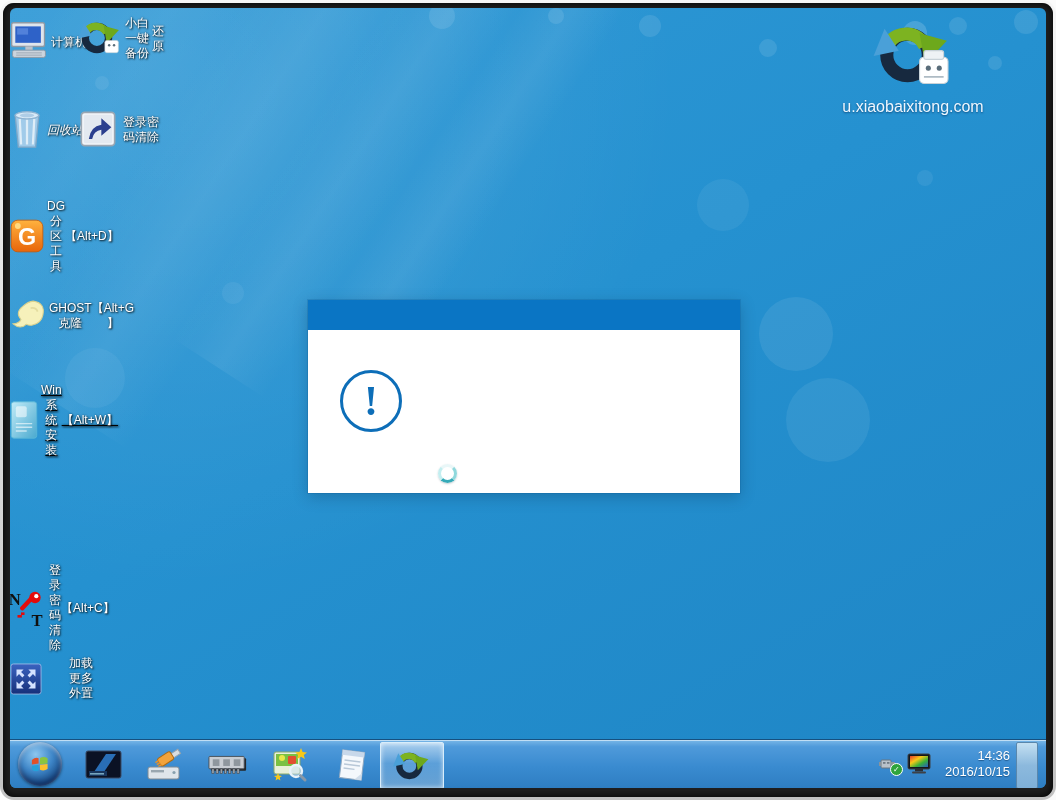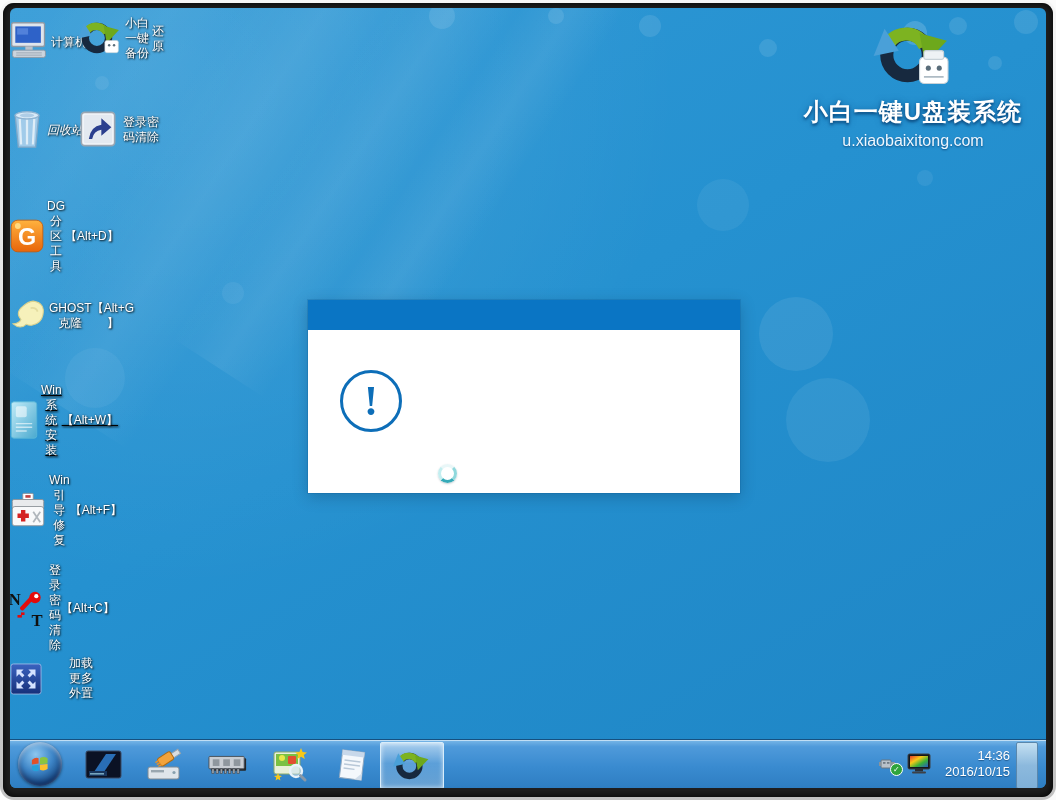--- a/index.html
+++ b/index.html
@@ -117,21 +117,20 @@
       <polygon points="42,12 67,19 47,40" fill="#6da81c"></polygon>
       <polygon points="10,8 0,33 23,28" fill="#4aa0d8"></polygon>
       <g>
         <rect x="42" y="34" width="26" height="24" rx="4" fill="#fff" stroke="#c8d2d8"></rect>
         <rect x="46" y="28" width="18" height="8" rx="2" fill="#eef2f5" stroke="#c8d2d8"></rect>
         <circle cx="50" cy="44" r="2.3" fill="#5a6d7a"></circle>
         <circle cx="60" cy="44" r="2.3" fill="#5a6d7a"></circle>
         <line x1="46" y1="52" x2="64" y2="52" stroke="#aebbc4" stroke-width="1.5"></line>
       </g>
     </svg>
-    <div class="brand-title">小白一键U盘装系统</div>
     <div class="brand-url">u.xiaobaixitong.com</div>
   </div>
 
   <div class="desk-icon col1" style="top:12px;">
     <div class="di-img">
       <svg width="44" height="42" viewBox="0 0 48 46">
         <rect x="5" y="3" width="36" height="26" rx="2" fill="#dfe5ec" stroke="#8d99a5" stroke-width="1.5"></rect>
         <rect x="9" y="7" width="28" height="18" fill="#2e62c8"></rect>
         <rect x="11" y="9" width="12" height="7" fill="#5b8ade" opacity=".8"></rect>
         <rect x="20" y="29" width="8" height="4" fill="#b9c2cc"></rect>
@@ -221,34 +220,20 @@
         </defs>
         <rect x="4" y="2" width="28" height="40" rx="3" fill="url(#tealG)" stroke="#59b7d8"></rect>
         <rect x="9" y="7" width="12" height="12" rx="2" fill="rgba(255,255,255,.55)"></rect>
         <path d="M9 26 h18 M9 30 h18 M9 34 h12" stroke="rgba(255,255,255,.6)" stroke-width="1.6"></path>
       </svg>
     </div>
     <div class="di-label">Win系统安装</div>
     <div class="di-label">【Alt+W】</div>
   </div>
 
-  <div class="desk-icon col1" style="top:465px;">
-    <div class="di-img">
-      <svg width="42" height="40" viewBox="0 0 48 44">
-        <rect x="18" y="3" width="12" height="7" rx="1" fill="#fff" stroke="#8a9096"></rect>
-        <rect x="21" y="5" width="6" height="3" fill="#c04040"></rect>
-        <rect x="6" y="10" width="36" height="10" rx="2" fill="#e8eaec" stroke="#8a9096"></rect>
-        <rect x="6" y="18" width="36" height="22" rx="3" fill="#f8f9fa" stroke="#8a9096"></rect>
-        <path d="M12 26 h4 v-4 h5 v4 h4 v5 h-4 v4 h-5 v-4 h-4 z" fill="#d42222"></path>
-        <path d="M30 24 l8 12 M38 24 l-8 12" stroke="#b0b6bc" stroke-width="2"></path>
-      </svg>
-    </div>
-    <div class="di-label">Win引导修复</div>
-    <div class="di-label">【Alt+F】</div>
-  </div>
 
   <div class="desk-icon col1" style="top:555px;">
     <div class="di-img">
       <svg width="42" height="40" viewBox="0 0 48 44">
         <text x="2" y="18" font-size="19" font-weight="bold" fill="#101010" font-family="Liberation Serif, serif">N</text>
         <text x="28" y="42" font-size="19" font-weight="bold" fill="#101010" font-family="Liberation Serif, serif">T</text>
         <g>
           <circle cx="32" cy="10" r="6.5" fill="#e40b0b"></circle>
           <circle cx="33.5" cy="8.5" r="2.4" fill="#fff"></circle>
           <rect x="13" y="14" width="20" height="5" rx="2" fill="#e40b0b" transform="rotate(-47 23 17)"></rect>

